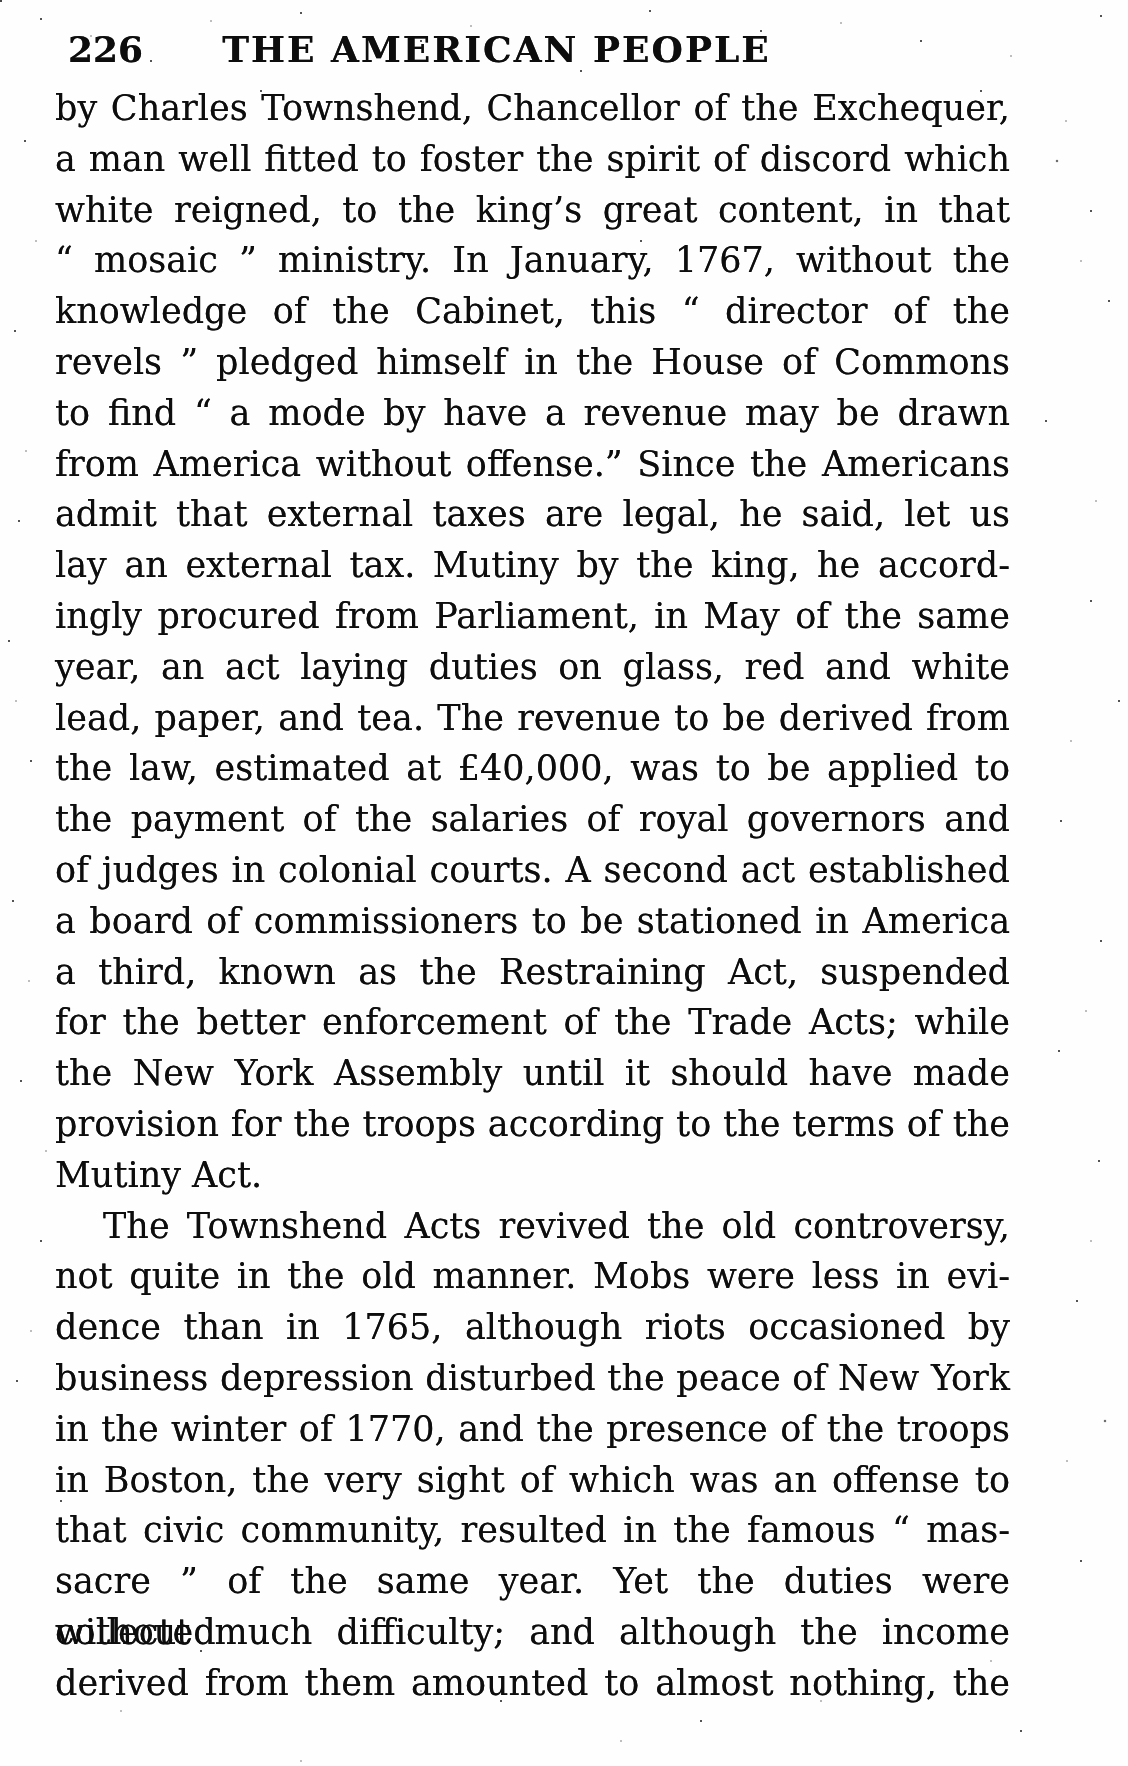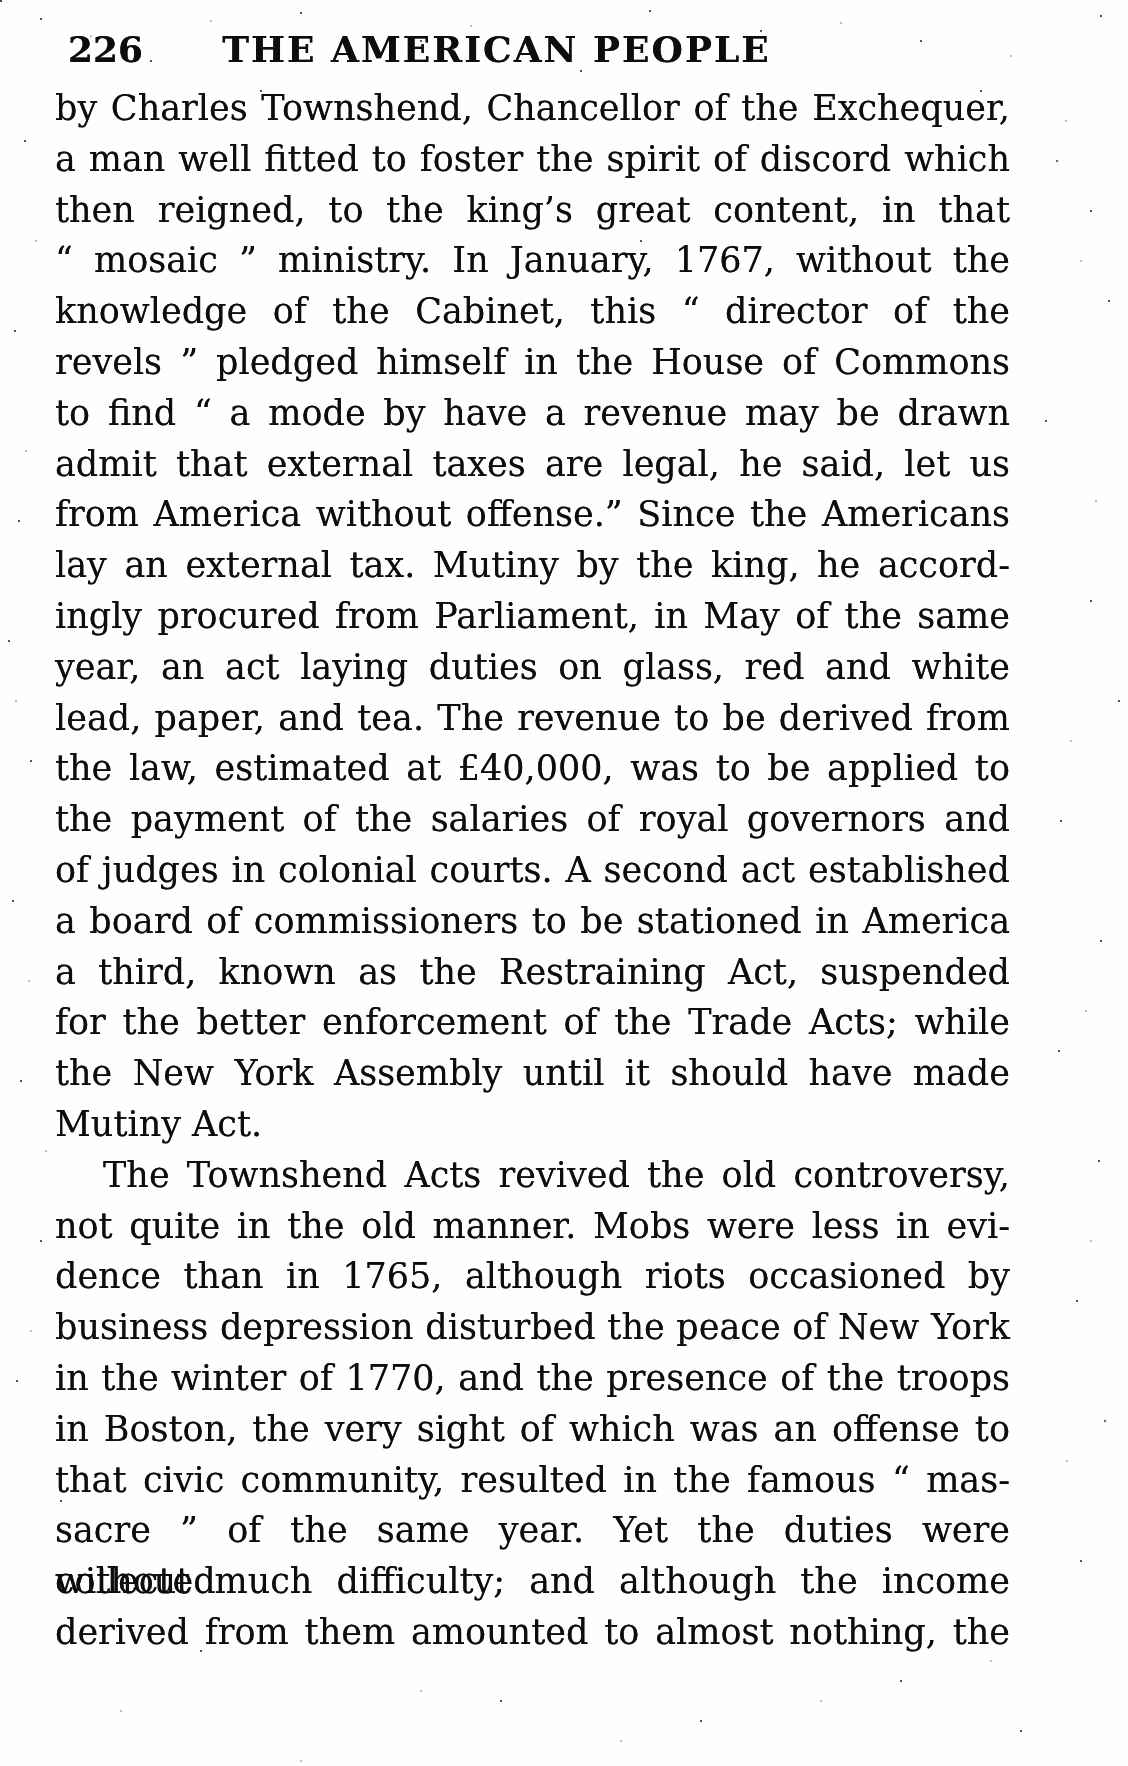--- a/index.html
+++ b/index.html
@@ -106,38 +106,39 @@
 
   <header class="running-head">
     <span class="page-number">226</span>
     <span>THE AMERICAN PEOPLE</span>
   </header>
 
   <main class="body-text">
     <section>
       <div class="line">by Charles Townshend, Chancellor of the Exchequer,</div>
       <div class="line">a man well fitted to foster the spirit of discord which</div>
-      <div class="line">then reigned, to the king’s great content, in that</div>
+      <div class="line">white reigned, to the king’s great content, in that</div>
       <div class="line">“ mosaic ” ministry. In January, 1767, without the</div>
       <div class="line">knowledge of the Cabinet, this “ director of the</div>
       <div class="line">revels ” pledged himself in the House of Commons</div>
       <div class="line">to find “ a mode by have a revenue may be drawn</div>
+      <div class="line">from America without offense.” Since the Americans</div>
       <div class="line">admit that external taxes are legal, he said, let us</div>
-      <div class="line">from America without offense.” Since the Americans</div>
       <div class="line">lay an external tax. Mutiny by the king, he accord-</div>
       <div class="line">ingly procured from Parliament, in May of the same</div>
       <div class="line">year, an act laying duties on glass, red and white</div>
       <div class="line">lead, paper, and tea. The revenue to be derived from</div>
       <div class="line">the law, estimated at £40,000, was to be applied to</div>
       <div class="line">the payment of the salaries of royal governors and</div>
       <div class="line">of judges in colonial courts. A second act established</div>
       <div class="line">a board of commissioners to be stationed in America</div>
       <div class="line">a third, known as the Restraining Act, suspended</div>
       <div class="line">for the better enforcement of the Trade Acts; while</div>
       <div class="line">the New York Assembly until it should have made</div>
+      <div class="line">provision for the troops according to the terms of the</div>
       <div class="line short">Mutiny Act.</div>
     </section>
     <section>
       <div class="line indent">The Townshend Acts revived the old controversy,</div>
       <div class="line">not quite in the old manner. Mobs were less in evi-</div>
       <div class="line">dence than in 1765, although riots occasioned by</div>
       <div class="line">business depression disturbed the peace of New York</div>
       <div class="line">in the winter of 1770, and the presence of the troops</div>
       <div class="line">in Boston, the very sight of which was an offense to</div>
       <div class="line">that civic community, resulted in the famous “ mas-</div>

